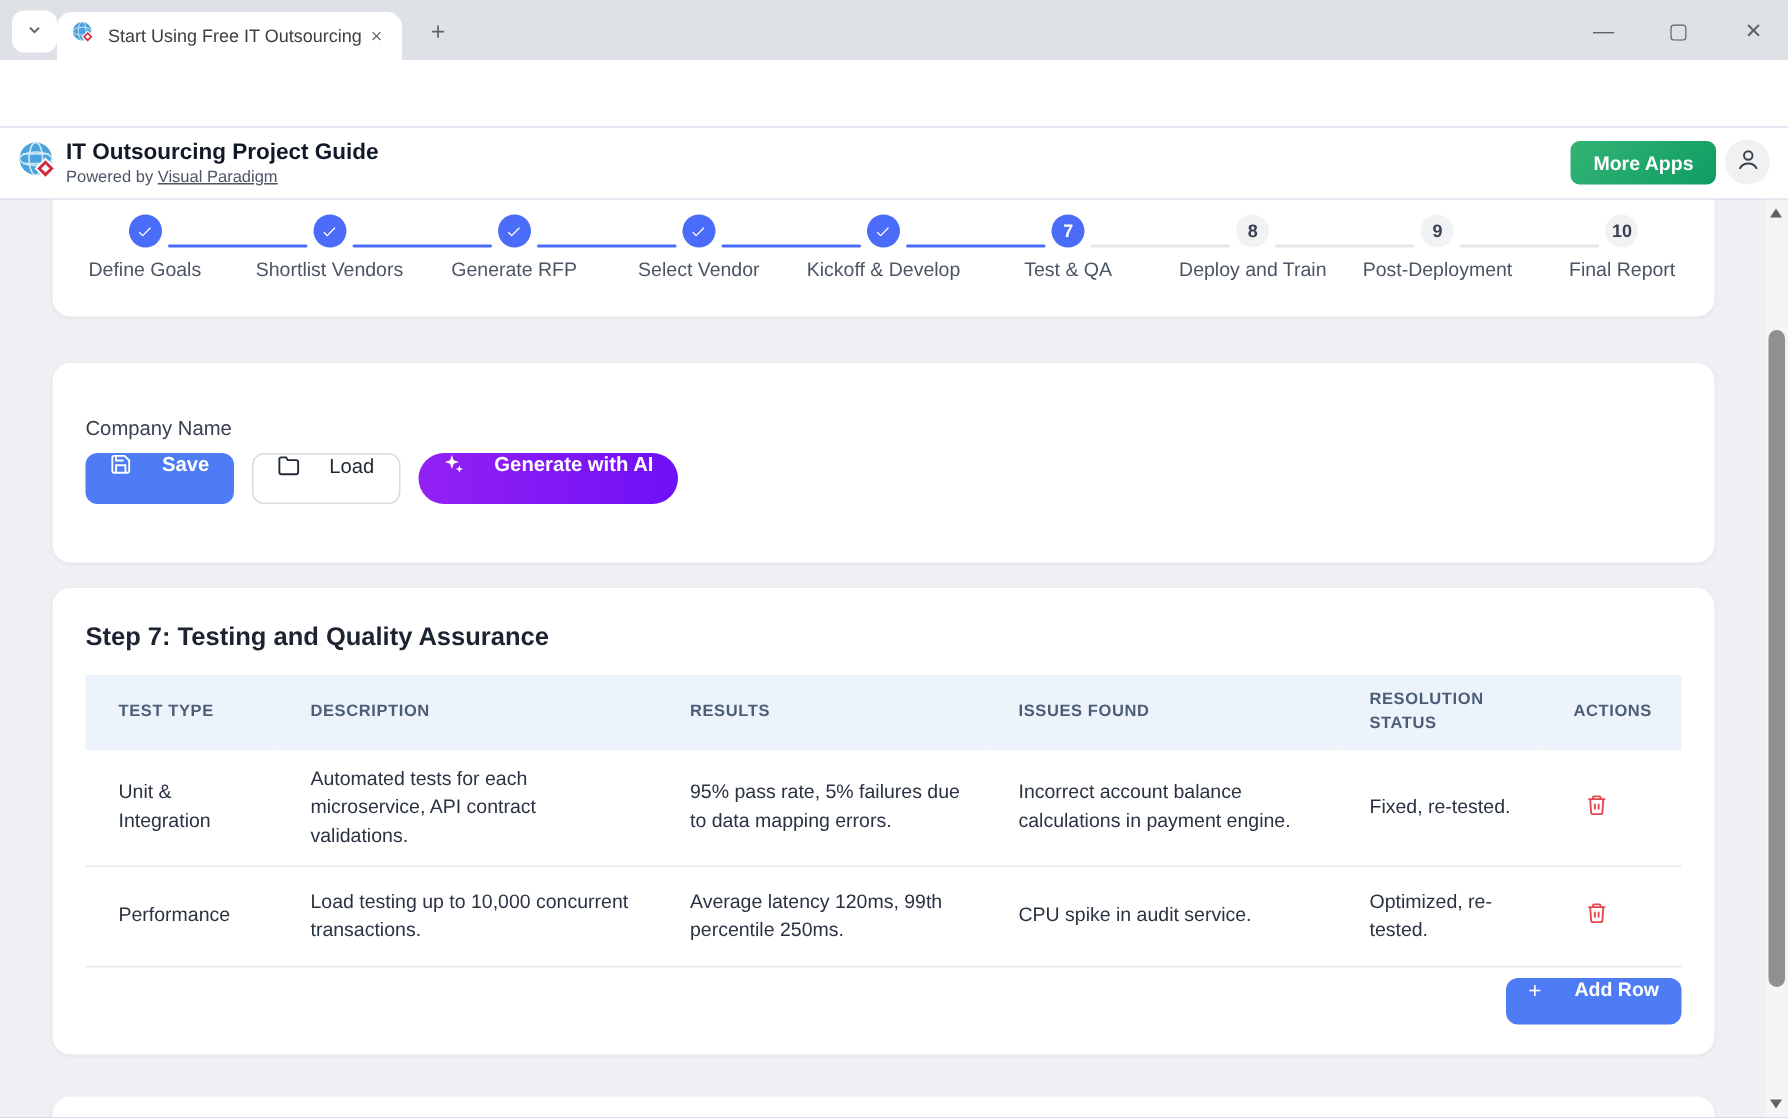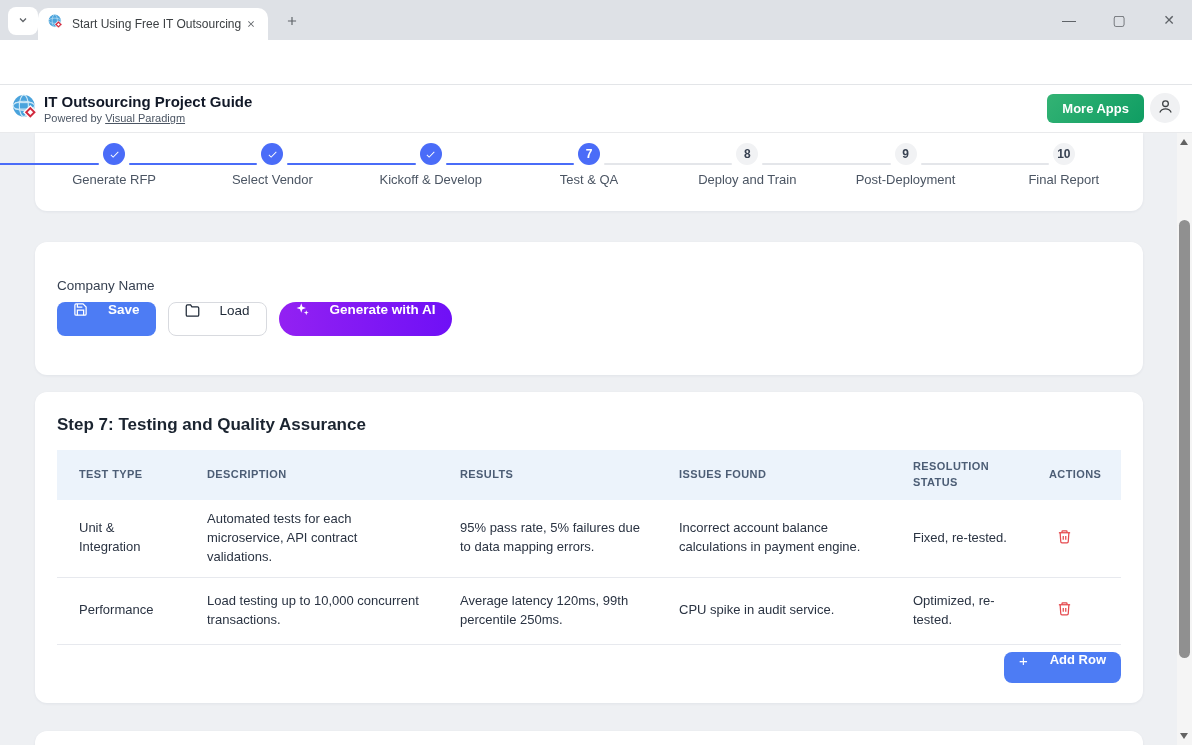--- a/index.html
+++ b/index.html
@@ -209,20 +209,37 @@
             <circle cx="12" cy="8" r="4"></circle>
             <path d="M4 20.5c1.5-3.5 4.5-5 8-5s6.5 1.5 8 5"></path>
           </svg></span>
       </button>
   </div>
 
   <div class="content">
 
     <div class="card stepper-card">
       <div class="stepper">
+          <div class="step">
+            <div class="circle done">
+              <svg width="11" height="11" viewBox="0 0 24 24">
+                <path d="M9 16.2 4.8 12l-1.4 1.4L9 19 21 7l-1.4-1.4z" fill="#fff"></path>
+              </svg>
+            </div>
+            <div class="step-label">Define Goals</div>
+          </div>
+          <div class="step">
+            <div class="connector c-blue"></div>
+            <div class="circle done">
+              <svg width="11" height="11" viewBox="0 0 24 24">
+                <path d="M9 16.2 4.8 12l-1.4 1.4L9 19 21 7l-1.4-1.4z" fill="#fff"></path>
+              </svg>
+            </div>
+            <div class="step-label">Shortlist Vendors</div>
+          </div>
           <div class="step">
             <div class="connector c-blue"></div>
             <div class="circle done">
               <svg width="11" height="11" viewBox="0 0 24 24">
                 <path d="M9 16.2 4.8 12l-1.4 1.4L9 19 21 7l-1.4-1.4z" fill="#fff"></path>
               </svg>
             </div>
             <div class="step-label">Generate RFP</div>
           </div>
           <div class="step">

